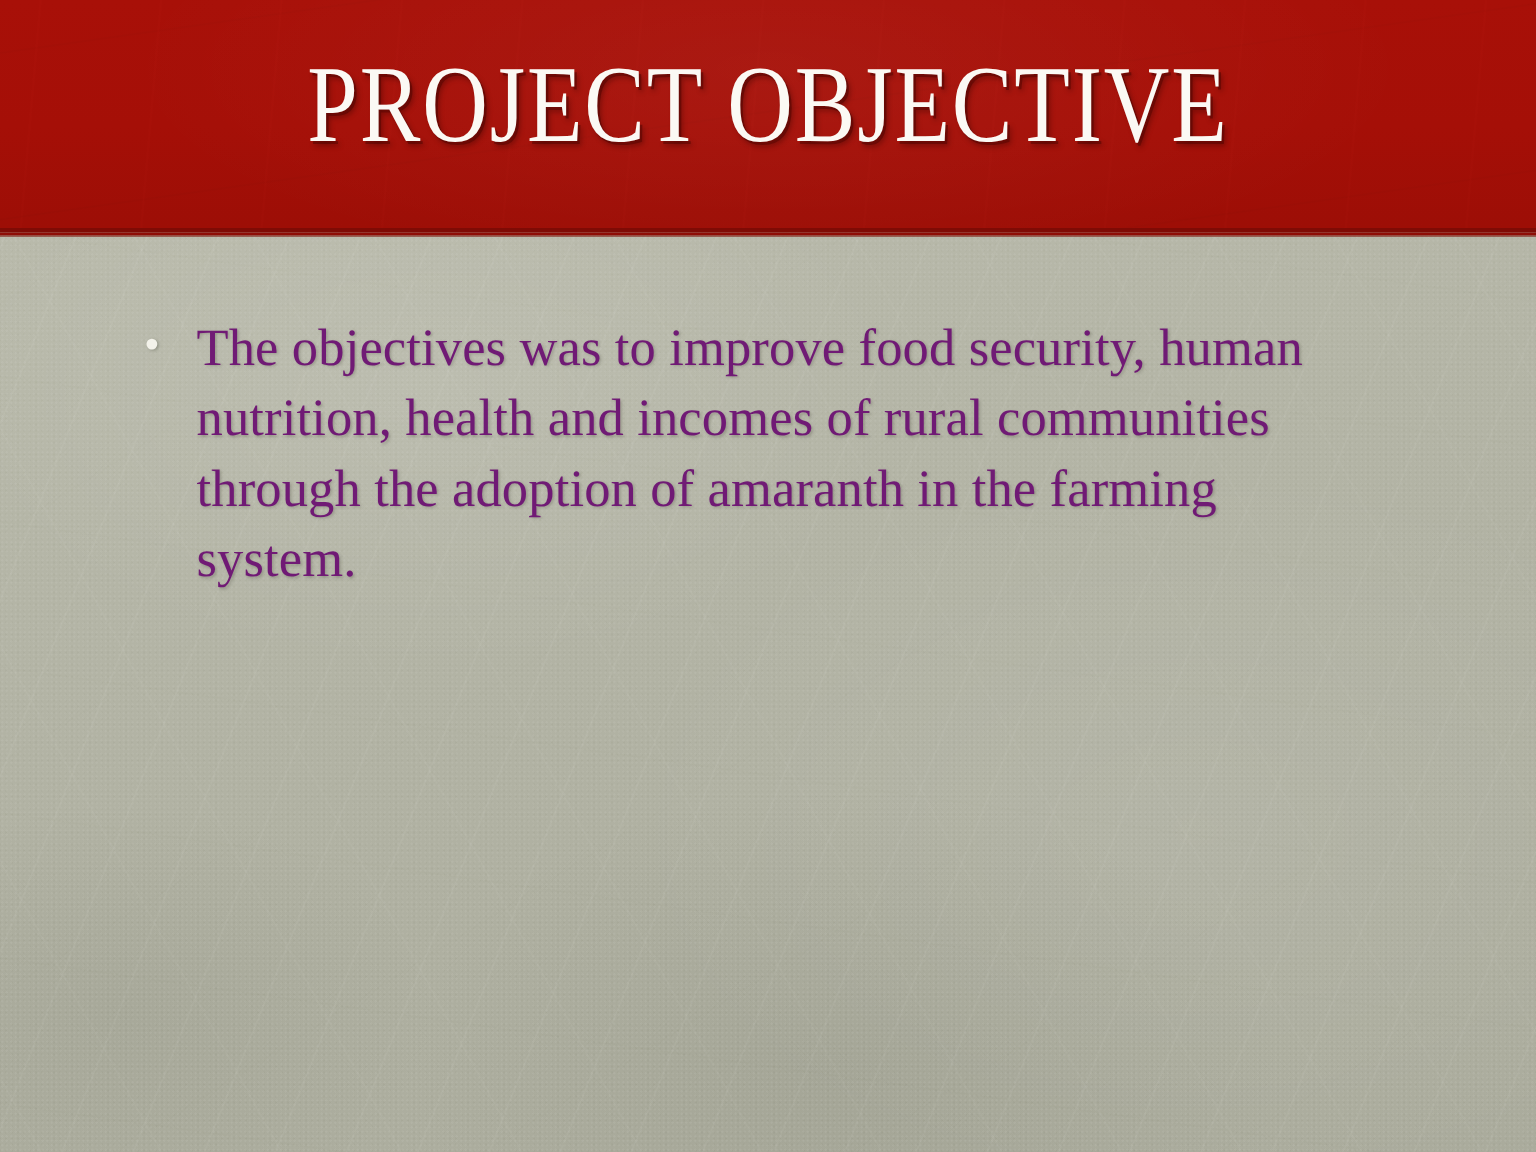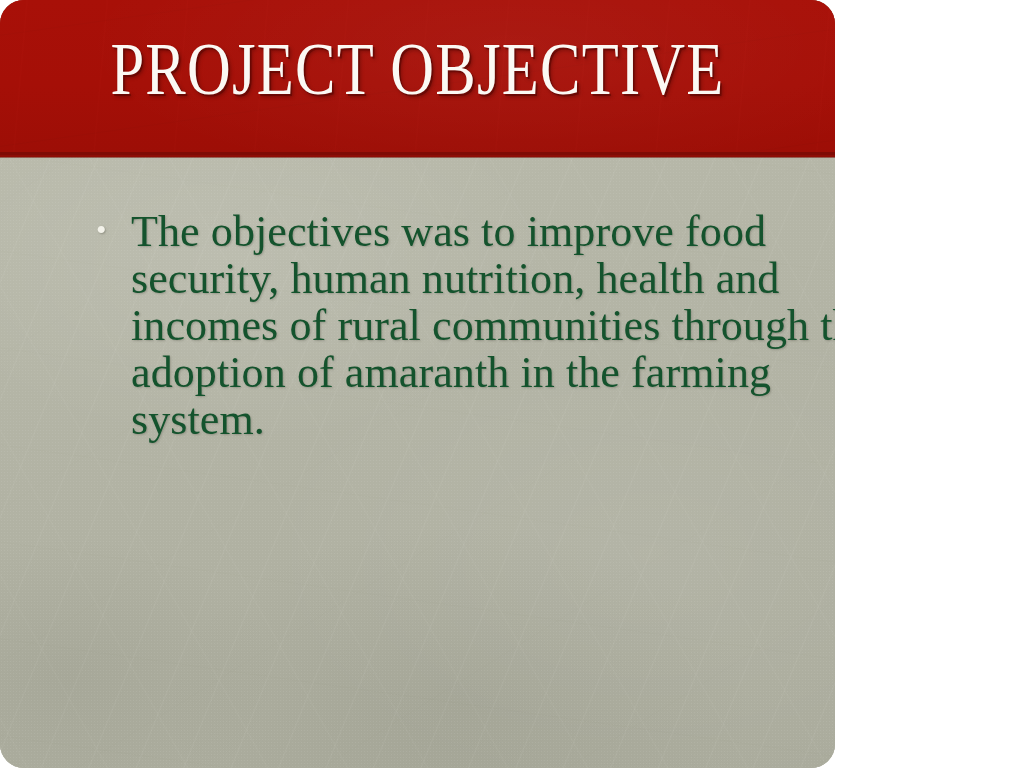--- a/index.html
+++ b/index.html
@@ -4,26 +4,25 @@
 <title>Project Objective Slide</title>
 <style>
   html, body {
     margin: 0;
     padding: 0;
     background: #ffffff;
   }
 
   .slide {
     position: relative;
-    width: 835px;
+    width: 1024px;
     height: 768px;
     overflow: hidden;
     font-family: "Liberation Serif", "DejaVu Serif", serif;
     background-color: #b4b5a6;
-    border-radius: 24px;
   }
 
   
   .slide-bg {
     position: absolute;
     inset: 0;
     background-color: #b4b5a6;
     background-image:
       radial-gradient(ellipse 520px 300px at 28% 34%, rgba(255,255,255,0.085), rgba(255,255,255,0) 62%),
       radial-gradient(ellipse 600px 380px at 78% 72%, rgba(255,255,255,0.06), rgba(255,255,255,0) 66%),
@@ -178,23 +177,23 @@
     text-align: left;
     color: #f3f2ea;
     font-size: 30px;
     line-height: 0;
     font-family: "Liberation Serif", "DejaVu Serif", serif;
     text-shadow: 1px 1px 2px rgba(70,72,58,0.35);
   }
 
   .bullet-text {
     flex: 1 1 auto;
-    color: #14532d;
-    font-family: "Liberation Serif", "DejaVu Serif", serif;
-    font-size: 44px;
+    color: #701a75;
+    font-family: "Liberation Serif", "DejaVu Serif", serif;
+    font-size: 35px;
     line-height: 47px;
     letter-spacing: 0.1px;
     max-width: 780px;
     text-shadow: 1px 1px 2px rgba(72,74,60,0.30);
   }
 </style>
 </head>
 <body>
 
 <div class="slide">

